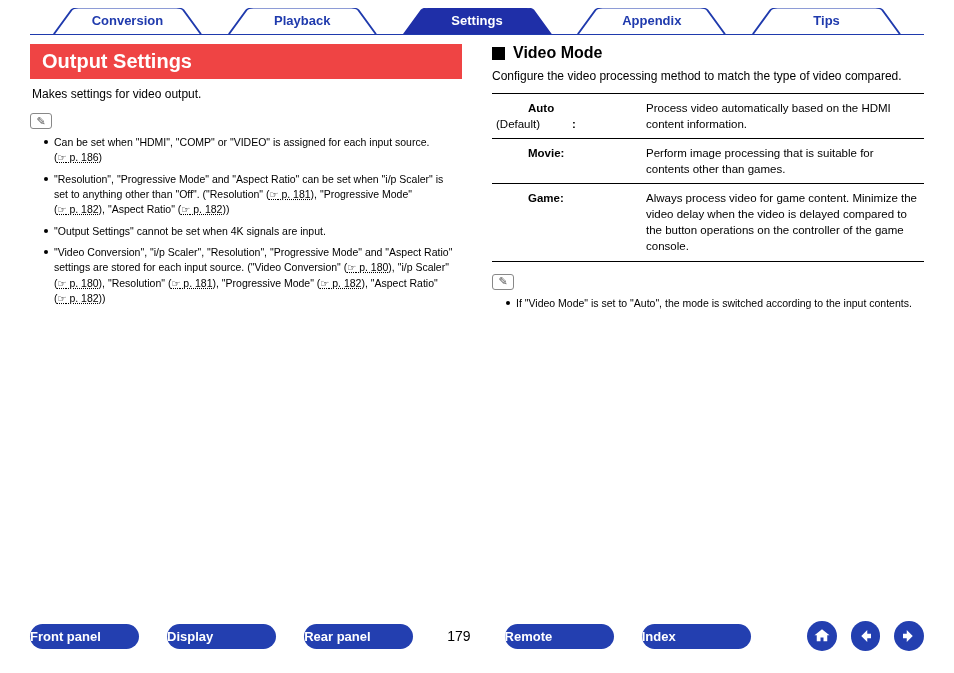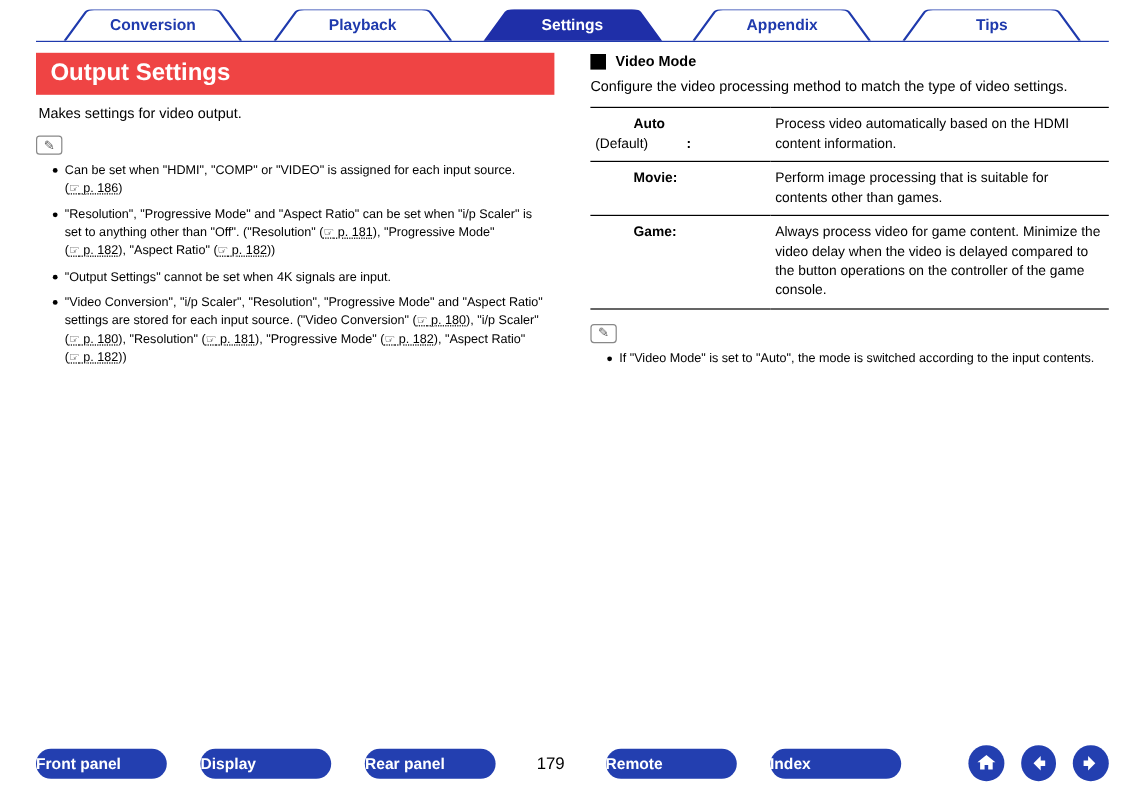--- a/index.html
+++ b/index.html
@@ -84,21 +84,21 @@
     background: #000;
   }
   .ref {
     text-decoration: underline dotted;
     white-space: nowrap;
   }
   .ref-ic { font-size: 10px; }
 
   .h2row { display: flex; align-items: center; gap: 8px; margin-bottom: 6px; }
   .sq { width: 13px; height: 13px; background: #000; }
-  .h2 { font-size: 12px; font-weight: bold; }
+  .h2 { font-size: 16px; font-weight: bold; }
   .desc { font-size: 12px; margin-bottom: 8px; line-height: 1.4; }
 
   table.opts { width: 100%; border-collapse: collapse; font-size: 11.5px; }
   table.opts td { padding: 6px 4px; vertical-align: top; border-bottom: 1px solid #000; line-height: 1.4; }
   table.opts tr:first-child td { border-top: 1px solid #000; }
   table.opts td.k { width: 150px; font-weight: normal; }
   table.opts td.k b { font-weight: bold; margin-left: 32px; }
 
   
   .footer {
@@ -192,21 +192,21 @@
         <span>"Video Conversion", "i/p Scaler", "Resolution", "Progressive Mode" and "Aspect Ratio" settings are stored for each input source. ("Video Conversion" (</span><span class="ref"><span class="ref-ic">☞</span> <span>p. 180</span></span><span>), "i/p Scaler" (</span><span class="ref"><span class="ref-ic">☞</span> <span>p. 180</span></span><span>), "Resolution" (</span><span class="ref"><span class="ref-ic">☞</span> <span>p. 181</span></span><span>), "Progressive Mode" (</span><span class="ref"><span class="ref-ic">☞</span> <span>p. 182</span></span><span>), "Aspect Ratio" (</span><span class="ref"><span class="ref-ic">☞</span> <span>p. 182</span></span><span>))</span>
       </li>
     </ul>
   </div>
 
   <div class="col">
     <div class="h2row">
       <div class="sq"></div>
       <div class="h2">Video Mode</div>
     </div>
-    <div class="desc">Configure the video processing method to match the type of video settings.</div>
+    <div class="desc">Configure the video processing method to match the type of video compared.</div>
 
     <table class="opts">
       <tbody>
           <tr>
         <td class="k"><b>Auto</b><br><span>(Default)</span><b>:</b></td>
         <td>Process video automatically based on the HDMI content information.</td>
       </tr>
       <tr>
         <td class="k"><b>Movie:</b></td>
         <td>Perform image processing that is suitable for contents other than games.</td>

